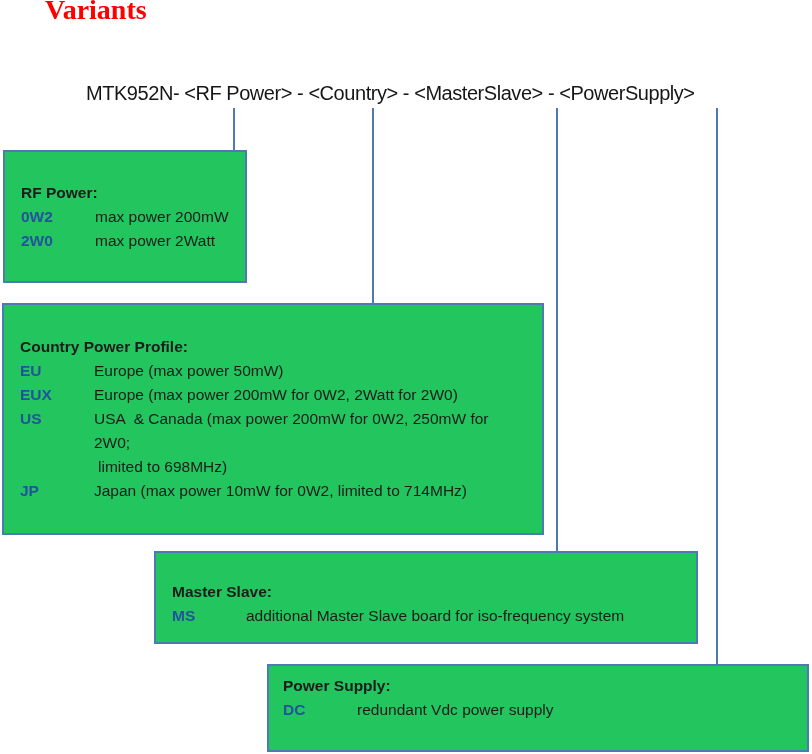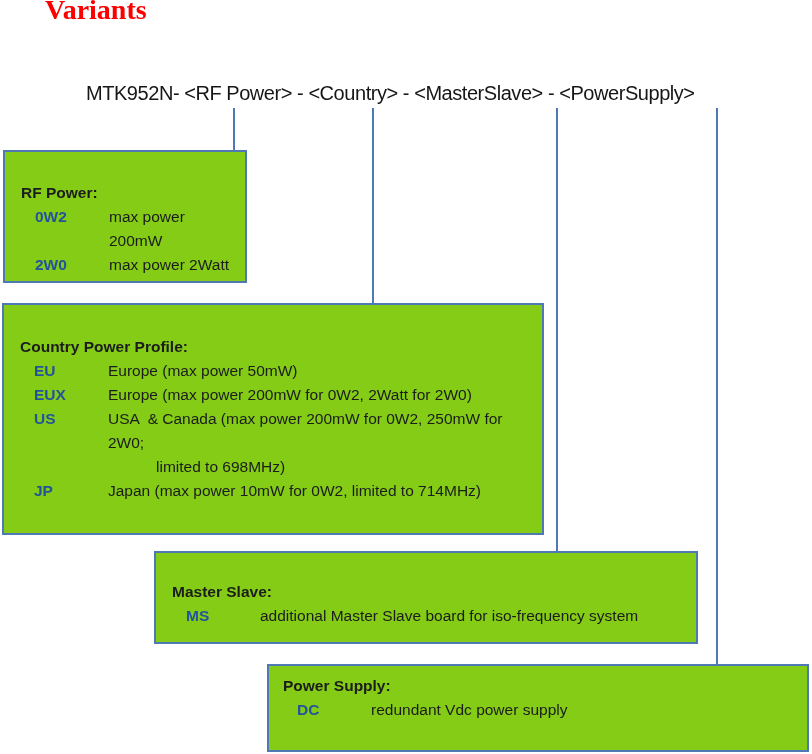--- a/index.html
+++ b/index.html
@@ -16,34 +16,34 @@
     position:absolute; left:86px; top:80px; width:700px;
     font-weight:normal; font-size:20px; line-height:26px;
     letter-spacing:-0.45px; color:#161616; white-space:nowrap;
   }
   .vline { position:absolute; width:2px; background:#4e79b5; }
   .vline-rf      { left:233px; top:108px; height:43px;  }
   .vline-country { left:372px; top:108px; height:196px; }
   .vline-ms      { left:556px; top:108px; height:444px; }
   .vline-ps      { left:716px; top:108px; height:557px; }
   .vbox {
-    position:absolute; box-sizing:border-box; background:#84cc16;
+    position:absolute; box-sizing:border-box; background:#22c55e;
     border:2px solid #4e79b5; font-size:15.5px; line-height:24px;
   }
   .box-rf      { left:3px;   top:150px; width:244px; height:133px; padding:29px 8px 0 16px; }
   .box-country { left:2px;   top:303px; width:542px; height:232px; padding:30px 15px 0 16px; }
   .box-ms      { left:154px; top:551px; width:544px; height:93px;  padding:27px 8px 0 16px; }
   .box-ps      { left:267px; top:664px; width:542px; height:88px;  padding:8px  8px 0 14px; }
   .box-title { font-weight:bold; color:#1c1c1c; white-space:pre-wrap; }
   .row { display:flex; }
   .code {
-    flex:0 0 74px; font-weight:bold; color:#23539b; white-space:pre-wrap;margin-left:14px;
+    flex:0 0 74px; font-weight:bold; color:#23539b; white-space:pre-wrap;
   }
   .desc { color:#1c1c1c; white-space:pre-wrap; }
-  .desc-cont { padding-left:4px;margin-left:44px; }
+  .desc-cont { padding-left:4px; }
 </style>
 </head>
 <body>
 
 <div class="page">
 
   <h1 class="heading">Variants</h1>
 
   <div class="product-line">MTK952N- &lt;RF Power&gt; - &lt;Country&gt; - &lt;MasterSlave&gt; - &lt;PowerSupply&gt;</div>
 

